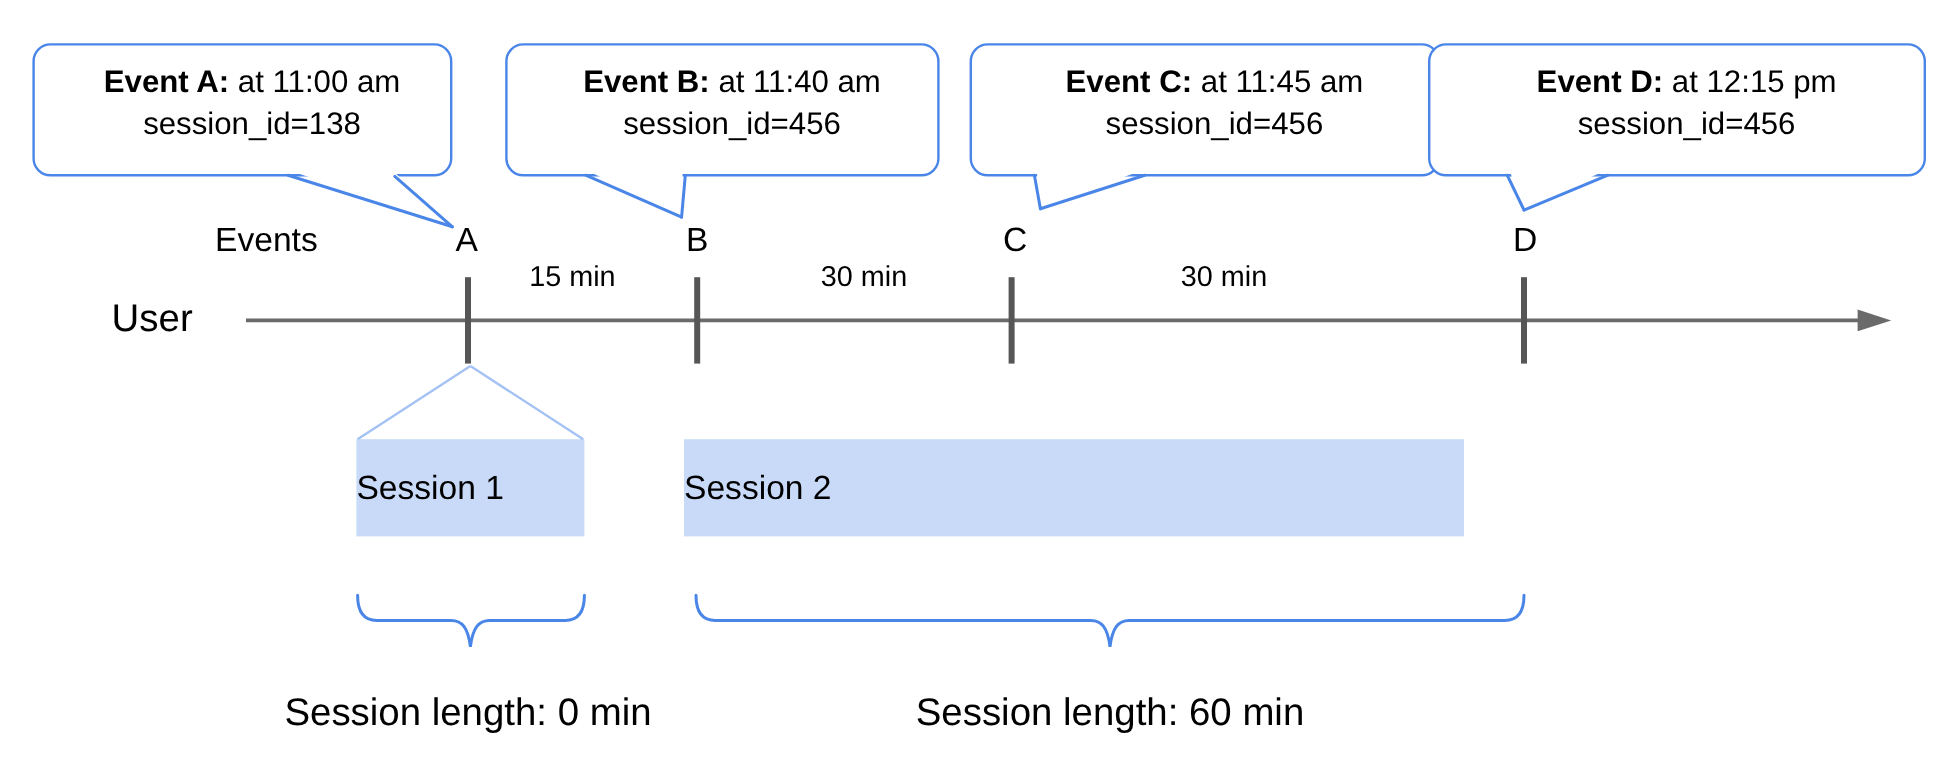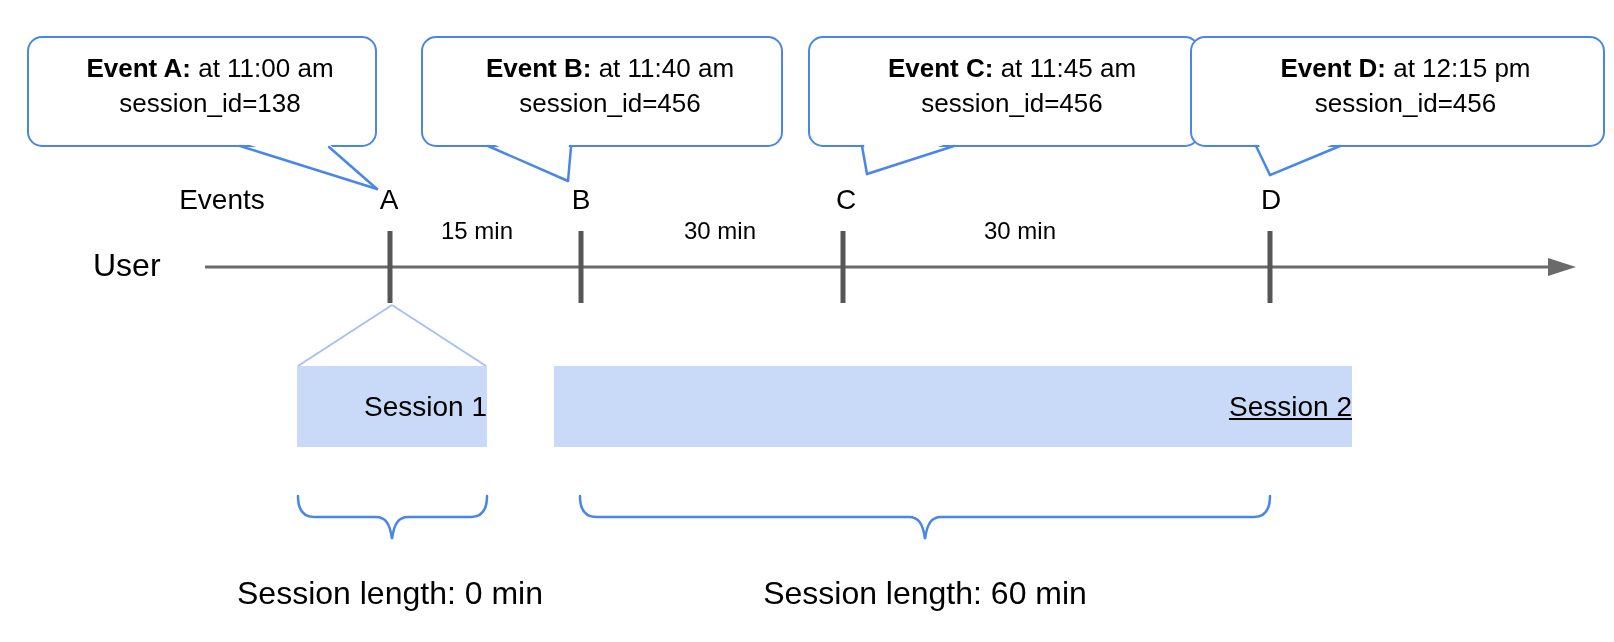--- a/index.html
+++ b/index.html
@@ -32,25 +32,25 @@
   .marker-c { left:846px; } .marker-d { left:1271px; }
   .user-label { left:93px; top:247px; font-size:32px; }
   .interval { top:217px; font-size:24px; }
   .interval-1 { left:477px; } .interval-2 { left:720px; } .interval-3 { left:1020px; }
   .length-label { top:575px; font-size:32px; }
   .length-1 { left:390px; } .length-2 { left:925px; }
 
   
   .session-box {
     position:absolute; z-index:1; top:366px; height:81px;
-    background:#c9daf8; display:flex; align-items:center; justify-content:flex-end;
+    background:#c9daf8; display:flex; align-items:center; justify-content:flex-start;
     font-size:28px;
   }
   .session-1 { left:297px; width:190px; }
-  .session-2 { left:554px; width:798px;text-decoration:underline; }
+  .session-2 { left:570px; width:650px; }
 </style>
 </head>
 <body>
 
 <div class="canvas">
 
   <div class="bubble bubble-a">
     <div><b>Event A:</b> <span>at 11:00 am</span></div>
     <div>session_id=138</div>
   </div>

